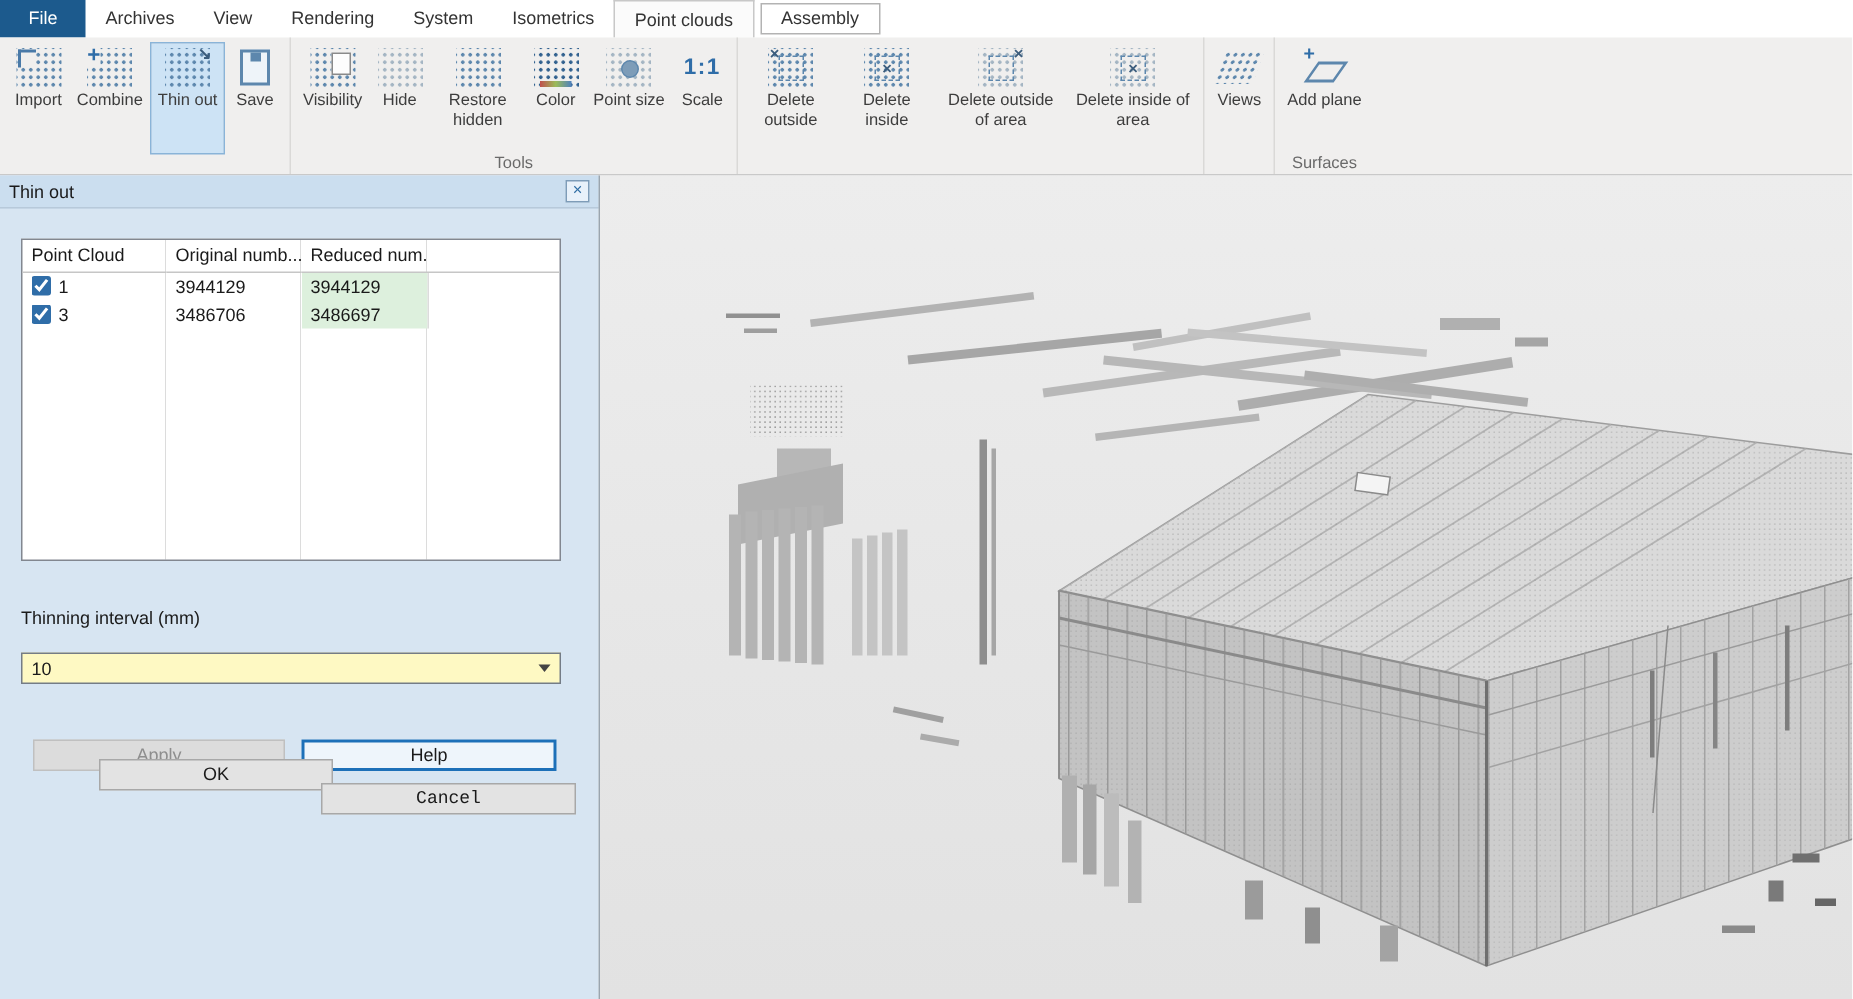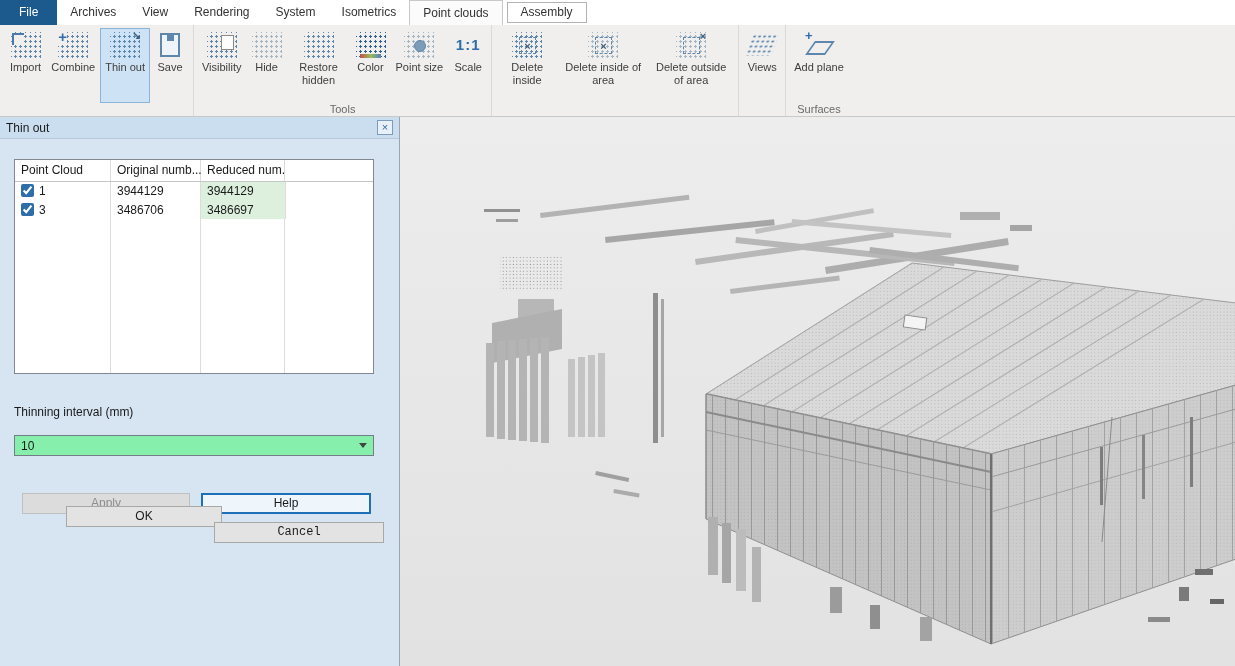--- a/index.html
+++ b/index.html
@@ -64,21 +64,21 @@
       linear-gradient(to right, transparent 269px, #dcdcdc 269px, #dcdcdc 270px, transparent 270px),
       #ffffff; }
   .pc-table { width:100%; border-collapse:collapse; font-size:12px; color:#1a1a1a; table-layout:fixed; }
   .pc-table th { font-weight:normal; text-align:left; padding:3px 6px; height:21px; border-bottom:1px solid #c6c6c6; overflow:hidden; white-space:nowrap; }
   .pc-table td { padding:2px 6px; height:19px; overflow:hidden; white-space:nowrap; }
   .cbwrap { display:flex; align-items:center; gap:5px; }
   input[type=checkbox] { width:13px; height:13px; accent-color:#2f6da8; margin:0; }
   td.reduced { background:#ddf0dd; border-right:1px solid #dcdcdc; }
 
   .interval-label { position:absolute; left:14px; top:288px; font-size:12px; color:#1a1a1a; }
-  .dropdown { position:absolute; left:14px; top:318px; width:360px; height:21px; background:#86efac; border:1px solid #747c86; font-size:12px; color:#1a1a1a; display:flex; align-items:center; padding:0 6px; cursor:default; }
+  .dropdown { position:absolute; left:14px; top:318px; width:360px; height:21px; background:#fef9c3; border:1px solid #747c86; font-size:12px; color:#1a1a1a; display:flex; align-items:center; padding:0 6px; cursor:default; }
   .chev { margin-left:auto; width:0; height:0; border-left:4px solid transparent; border-right:4px solid transparent; border-top:5px solid #444; }
 
   .btn { position:absolute; height:21px; font-size:12px; text-align:center; line-height:19px; border:1px solid #a8a8a8; background:#e3e3e3; color:#1a1a1a; cursor:default; }
   .btn-apply { left:22px; top:376px; width:168px; color:#8e8e8e; background:#dcdcdc; border-color:#c0c0c0; }
   .btn-help { left:201px; top:376px; width:170px; background:#eef5fb; border:2px solid #1d70b8; line-height:17px; }
   .btn-ok { left:22px; top:389px; width:156px;margin-left:44px; }
   .btn-cancel { left:214px; top:405px; width:170px;font-family:Liberation Mono, monospace; }
 
   
   .viewport { position:absolute; left:399px; top:117px; width:836px; height:549px; border-left:1px solid #9aa5af; background:linear-gradient(180deg,#ededed 0%,#e6e6e6 60%,#e2e2e2 100%); }
@@ -150,30 +150,34 @@
           <span class="ic ic-scale">1:1</span>
           <span class="rlabel">Scale</span>
         </div>
       </div>
       <div class="rgroup-label">Tools</div>
     </div>
 
     <div class="rgroup">
       <div class="rbuttons">
         <div class="rbtn">
+          <span class="ic dots-bg ic-del ic-del-outside"></span>
+          <span class="rlabel">Delete outside</span>
+        </div>
+        <div class="rbtn">
           <span class="ic dots-bg ic-del ic-del-inside"></span>
           <span class="rlabel">Delete inside</span>
+        </div>
+        <div class="rbtn wide">
+          <span class="ic dots-gray ic-del ic-del-outarea"></span>
+          <span class="rlabel">Delete outside of area</span>
         </div>
         <div class="rbtn wide">
           <span class="ic dots-gray ic-del ic-del-inarea"></span>
           <span class="rlabel">Delete inside of area</span>
-        </div>
-        <div class="rbtn wide">
-          <span class="ic dots-gray ic-del ic-del-outarea"></span>
-          <span class="rlabel">Delete outside of area</span>
         </div>
       </div>
     </div>
 
     <div class="rgroup">
       <div class="rbuttons">
         <div class="rbtn">
           <span class="ic ic-views"></span>
           <span class="rlabel">Views</span>
         </div>

